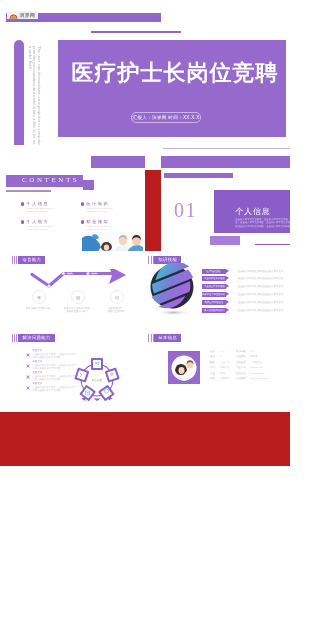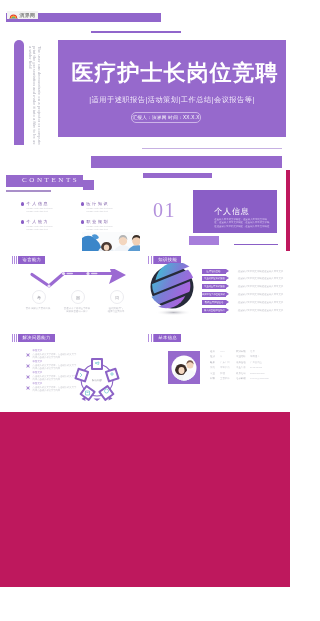--- a/index.html
+++ b/index.html
@@ -1,18 +1,18 @@
 <!DOCTYPE html>
 <html><head>
 <meta charset="utf-8">
 <style>
   html,body{margin:0;padding:0;background:#fff;}
   body{width:290px;height:621px;overflow:hidden;
        font-family:"Liberation Sans",sans-serif;-webkit-font-smoothing:antialiased;}
-  .page{position:relative;width:290px;height:587px;background:#be185d;overflow:hidden;}
+  .page{position:relative;width:290px;height:466px;background:#b91c1c;overflow:hidden;}
   .abs{position:absolute;}
   .slide{position:absolute;overflow:hidden;background:#fff;}
 
   
   .hd{position:absolute;height:8px;display:flex;align-items:stretch;}
   .hd .ticks{width:6.8px;background:#b28ddf;display:flex;align-items:center;
              justify-content:space-evenly;}
   .hd .ticks i{display:block;width:0.8px;height:8px;background:#fff;}
   .hd .plate{background:#9061cb;display:flex;align-items:center;padding:0 4px;}
   .hd .plate span{font-size:4.3px;color:#fff;letter-spacing:.4px;white-space:nowrap;line-height:8px;}
@@ -118,21 +118,20 @@
         <path d="M7.4 12.6 A1.6 1.6 0 0 1 10.6 12.6 Z" fill="#2f6fc4"></path>
         <rect x="0.4" y="12.6" width="17.2" height="1.3" fill="#8d8d8d"></rect>
       </svg>
       <span class="logotext">演界网</span>
     </div>
     <div class="abs tline"></div>
     <div class="abs vbar"></div>
     <div class="abs vtext">The user can demonstrate on a projector or computer, or print the presentation and make it into a film to be used in a wider field</div>
     <div class="abs banner"></div>
     <div class="abs title">医疗护士长岗位竞聘</div>
-    <div class="abs sub">|适用于述职报告|活动策划|工作总结|会议报告等|</div>
     <div class="abs pill">
         <span>汇报人：演界网    时间：XX.X.X</span>
       </div>
   </div>
 
   <div id="s2" class="slide">
     <div class="abs blk1"></div>
     <div class="abs cbar">
         <span>CONTENTS</span>
       </div>
@@ -174,21 +173,21 @@
         <ellipse cx="41" cy="23" rx="9.5" ry="10" fill="#f1f4f8"></ellipse>
         <ellipse cx="41" cy="9" rx="4.1" ry="4.3" fill="#f3d6bf"></ellipse>
         <path d="M36.6 8 q0.4 -5 4.4 -5 q4 0 4.4 5 q-1.6 -3 -4.4 -3 q-2.8 0 -4.4 3z" fill="#b4b4b4"></path>
         <ellipse cx="55" cy="23" rx="10" ry="10" fill="#5b9bd1"></ellipse>
         <ellipse cx="54.5" cy="9" rx="4.3" ry="4.5" fill="#f0cfb4"></ellipse>
         <path d="M49.8 8.4 q0.6 -5.4 4.7 -5.4 q4.1 0 4.7 5.4 q-1.8 -3.2 -4.7 -3.2 q-2.9 0 -4.7 3.2z" fill="#3a2e27"></path>
       </svg>
     </div>
   </div>
 
-  <div id="s3" class="slide sec" style="left:140px;top:145px">
+  <div id="s3" class="slide sec" style="left:161px;top:145px">
     <div class="abs l1"></div>
     <div class="abs l2"></div>
     <div class="abs l3"></div>
     <div class="abs num">01</div>
     <div class="abs card">
       <div class="ct">个人信息</div>
       <div class="cd">这里输入简单的文字概述，这里输入简单的文字概述，这里输入简单文字概述，这里输入简单的文字概述这里输入简单的文字概述，这里输入简单文字概述</div>
     </div>
     <div class="abs blk"></div>
     <div class="abs l4"></div>

